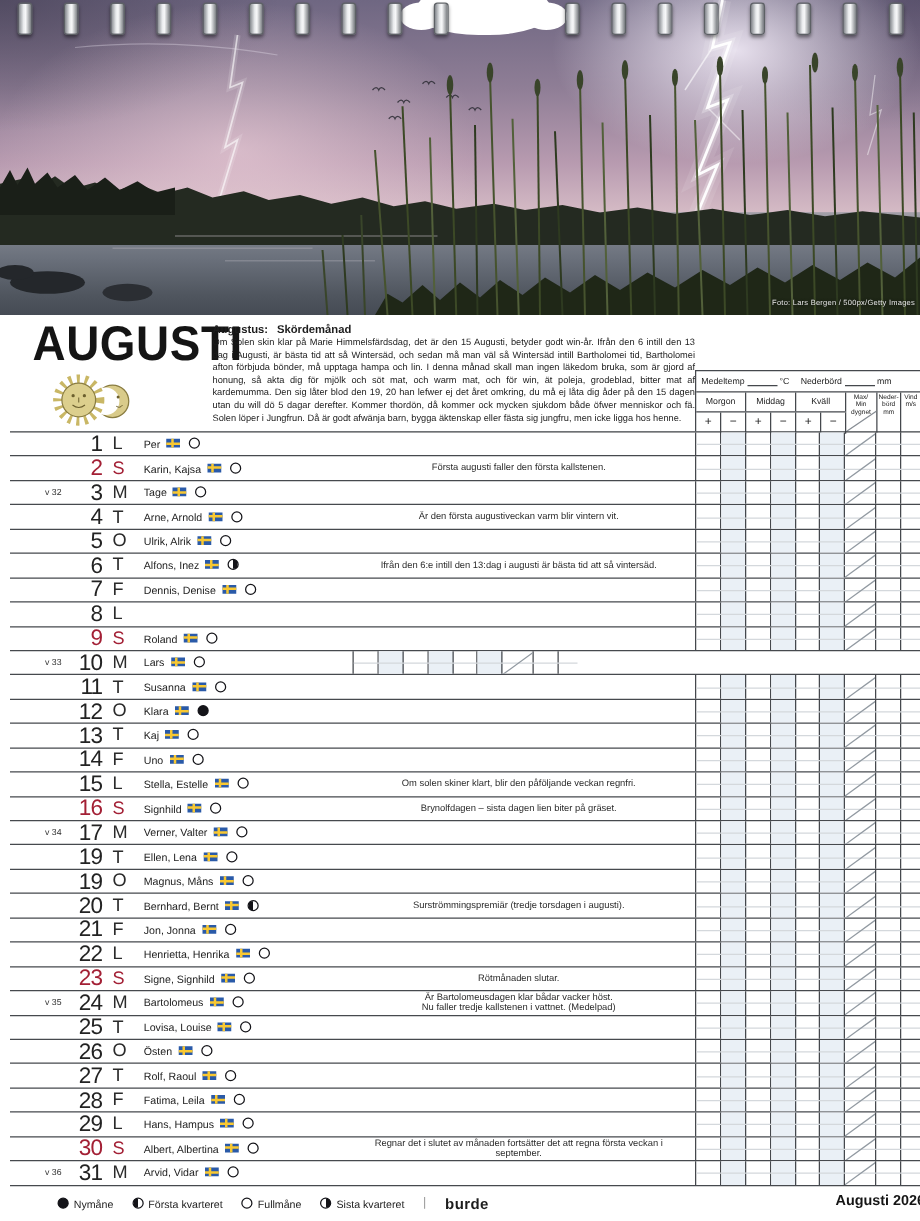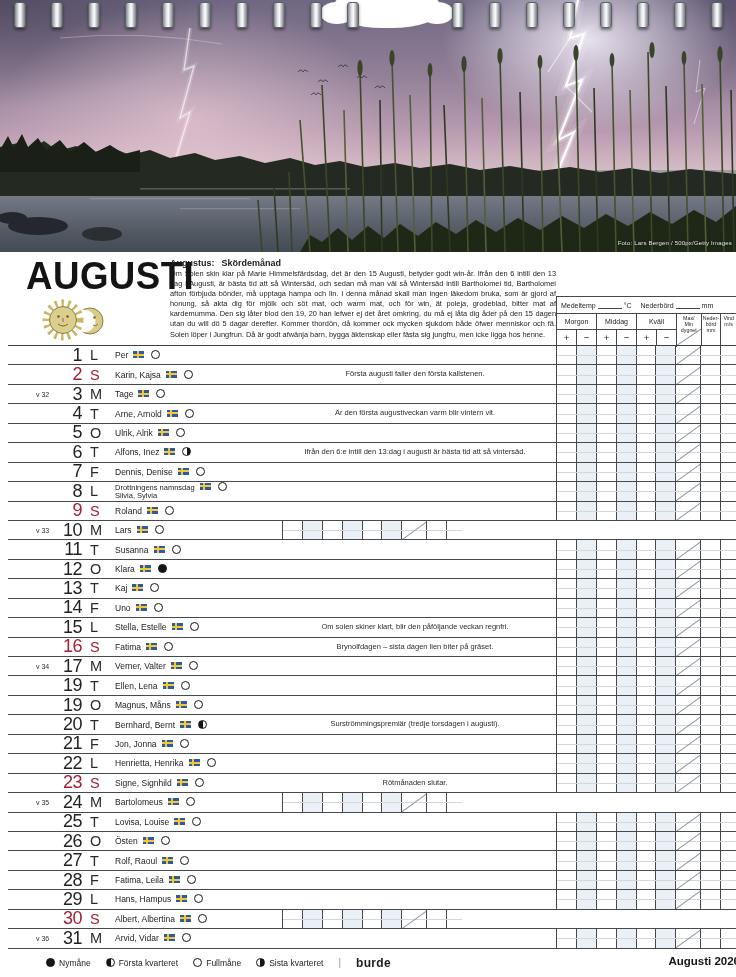--- a/index.html
+++ b/index.html
@@ -449,24 +449,20 @@
         <span class="cell c-maxmin"></span>
         <span class="cell c-neder"></span>
         <span class="cell c-vind"></span>
       </span>
     </div>
 
     <div class="row two-line">
       <span class="w-week"></span>
       <span class="w-num">8</span>
       <span class="w-let">L</span>
-      <span class="w-names">
-        <span class="nm">Drottningens namnsdag</span><span class="flag"></span><span class="moon" hidden=""></span>
-        <span class="nm2">Silvia, Sylvia</span>
-      </span>
       <span class="w-note"></span>
       <span class="w-grid">
         <span class="cell c-p"></span>
         <span class="cell c-m"></span>
         <span class="cell c-p"></span>
         <span class="cell c-m"></span>
         <span class="cell c-p"></span>
         <span class="cell c-m"></span>
         <span class="cell c-maxmin"></span>
         <span class="cell c-neder"></span>
@@ -625,21 +621,21 @@
         <span class="cell c-neder"></span>
         <span class="cell c-vind"></span>
       </span>
     </div>
 
     <div class="row red">
       <span class="w-week"></span>
       <span class="w-num">16</span>
       <span class="w-let">S</span>
       <span class="w-names">
-        <span class="nm">Fatima</span><span class="flag" hidden=""></span><span class="moon" hidden=""></span>
+        <span class="nm">Signhild</span><span class="flag" hidden=""></span><span class="moon" hidden=""></span>
         <span class="nm2" hidden=""></span>
       </span>
       <span class="w-note">Brynolfdagen – sista dagen lien biter på gräset.</span>
       <span class="w-grid">
         <span class="cell c-p"></span>
         <span class="cell c-m"></span>
         <span class="cell c-p"></span>
         <span class="cell c-m"></span>
         <span class="cell c-p"></span>
         <span class="cell c-m"></span>
@@ -804,20 +800,22 @@
     </div>
 
     <div class="row">
       <span class="w-week">v 35</span>
       <span class="w-num">24</span>
       <span class="w-let">M</span>
       <span class="w-names">
         <span class="nm">Bartolomeus</span><span class="flag" hidden=""></span><span class="moon" hidden=""></span>
         <span class="nm2" hidden=""></span>
       </span>
+      <span class="w-note">Är Bartolomeusdagen klar bådar vacker höst.
+Nu faller tredje kallstenen i vattnet. (Medelpad)</span>
       <span class="w-grid">
         <span class="cell c-p"></span>
         <span class="cell c-m"></span>
         <span class="cell c-p"></span>
         <span class="cell c-m"></span>
         <span class="cell c-p"></span>
         <span class="cell c-m"></span>
         <span class="cell c-maxmin"></span>
         <span class="cell c-neder"></span>
         <span class="cell c-vind"></span>
@@ -935,20 +933,21 @@
     </div>
 
     <div class="row red">
       <span class="w-week"></span>
       <span class="w-num">30</span>
       <span class="w-let">S</span>
       <span class="w-names">
         <span class="nm">Albert, Albertina</span><span class="flag" hidden=""></span><span class="moon" hidden=""></span>
         <span class="nm2" hidden=""></span>
       </span>
+      <span class="w-note">Regnar det i slutet av månaden fortsätter det att regna första veckan i september.</span>
       <span class="w-grid">
         <span class="cell c-p"></span>
         <span class="cell c-m"></span>
         <span class="cell c-p"></span>
         <span class="cell c-m"></span>
         <span class="cell c-p"></span>
         <span class="cell c-m"></span>
         <span class="cell c-maxmin"></span>
         <span class="cell c-neder"></span>
         <span class="cell c-vind"></span>

